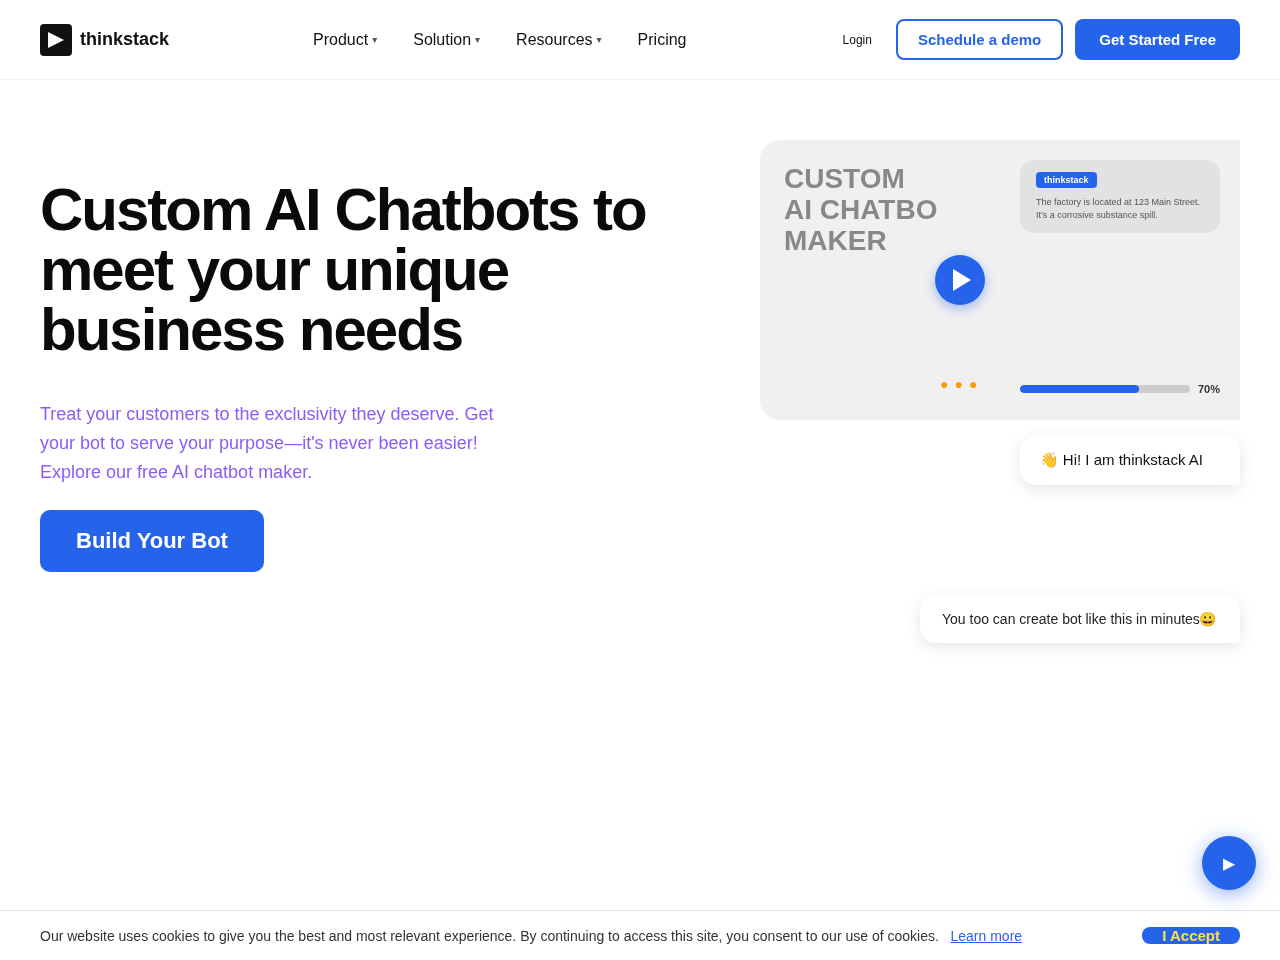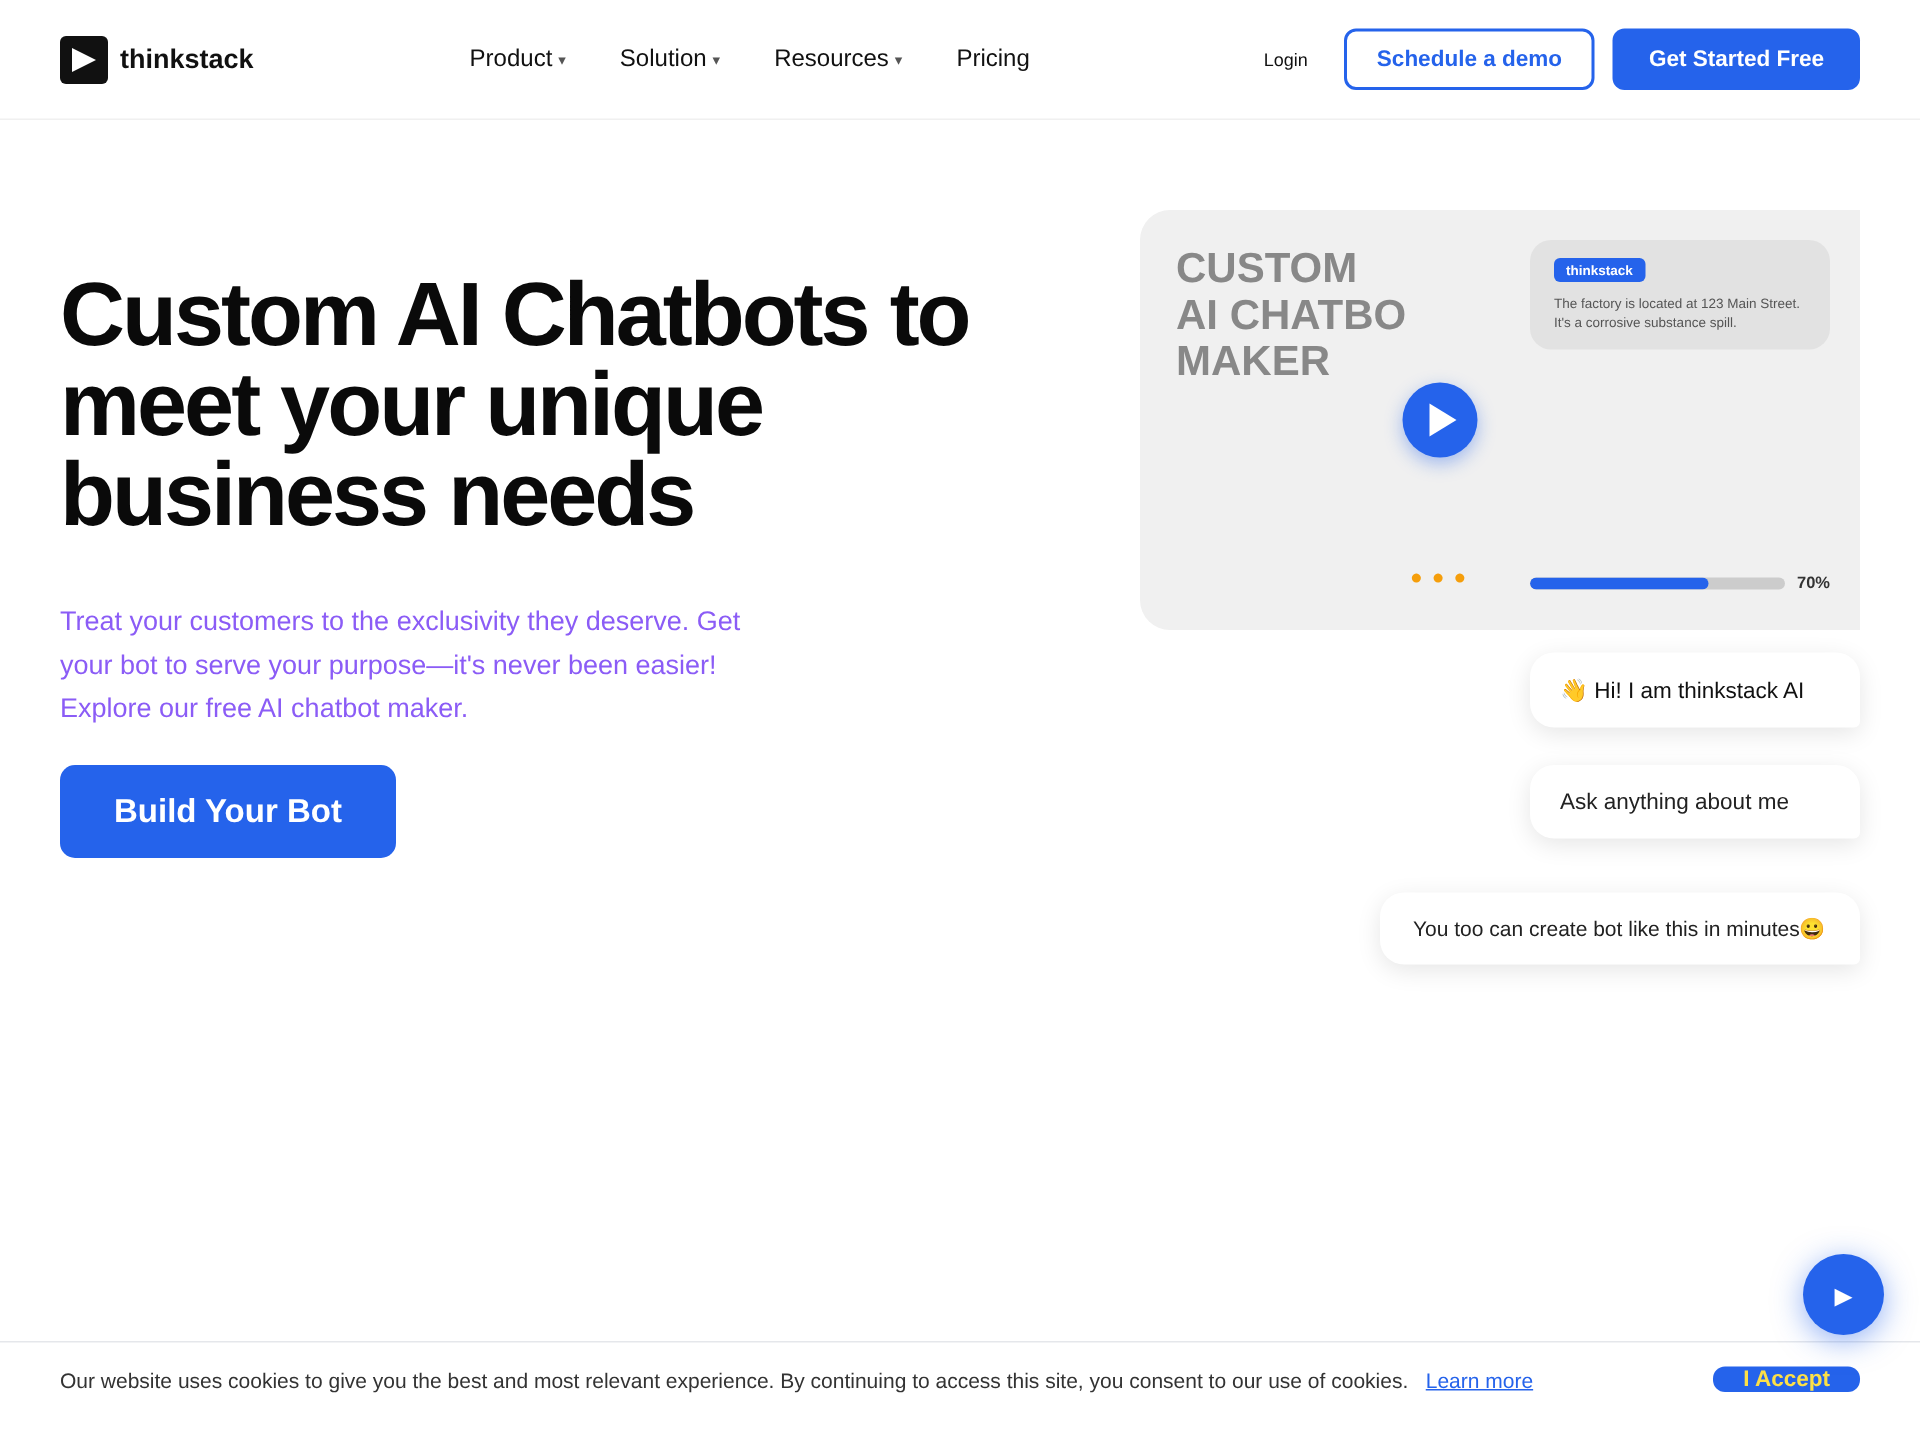--- a/index.html
+++ b/index.html
@@ -292,21 +292,21 @@
       padding: 16px 22px;
       font-size: 14px;
       color: #222;
       box-shadow: 0 4px 16px rgba(0,0,0,0.10);
       width: 320px;
     }
 
     
     .cookie-banner {
       position: fixed;
-      bottom: 16px;
+      bottom: 0;
       left: 0;
       right: 0;
       background: #fff;
       border-top: 1px solid #e5e7eb;
       padding: 16px 40px;
       display: flex;
       align-items: center;
       gap: 16px;
       z-index: 200;
       font-size: 14px;
@@ -430,21 +430,20 @@
         <span class="dot-yellow">●</span>
         <span class="dot-yellow">●</span>
       </div>
 
       <div class="play-btn">
         <div class="play-icon"></div>
       </div>
     </div>
 
     <div class="chat-bubble-hi">👋 Hi! I am thinkstack AI</div>
-    <div class="chat-bubble-ask">Ask anything about me</div>
     <div class="chat-bubble-create">You too can create bot like this in minutes😀</div>
 
   </div>
 </section>
 
 <div class="cookie-banner">
   <span class="cookie-text">
     <span>Our website uses cookies to give you the best and most relevant experience. By continuing to access this site, you consent to our use of cookies.</span>
     &nbsp;
     <span class="cookie-learn-more">Learn more</span>

